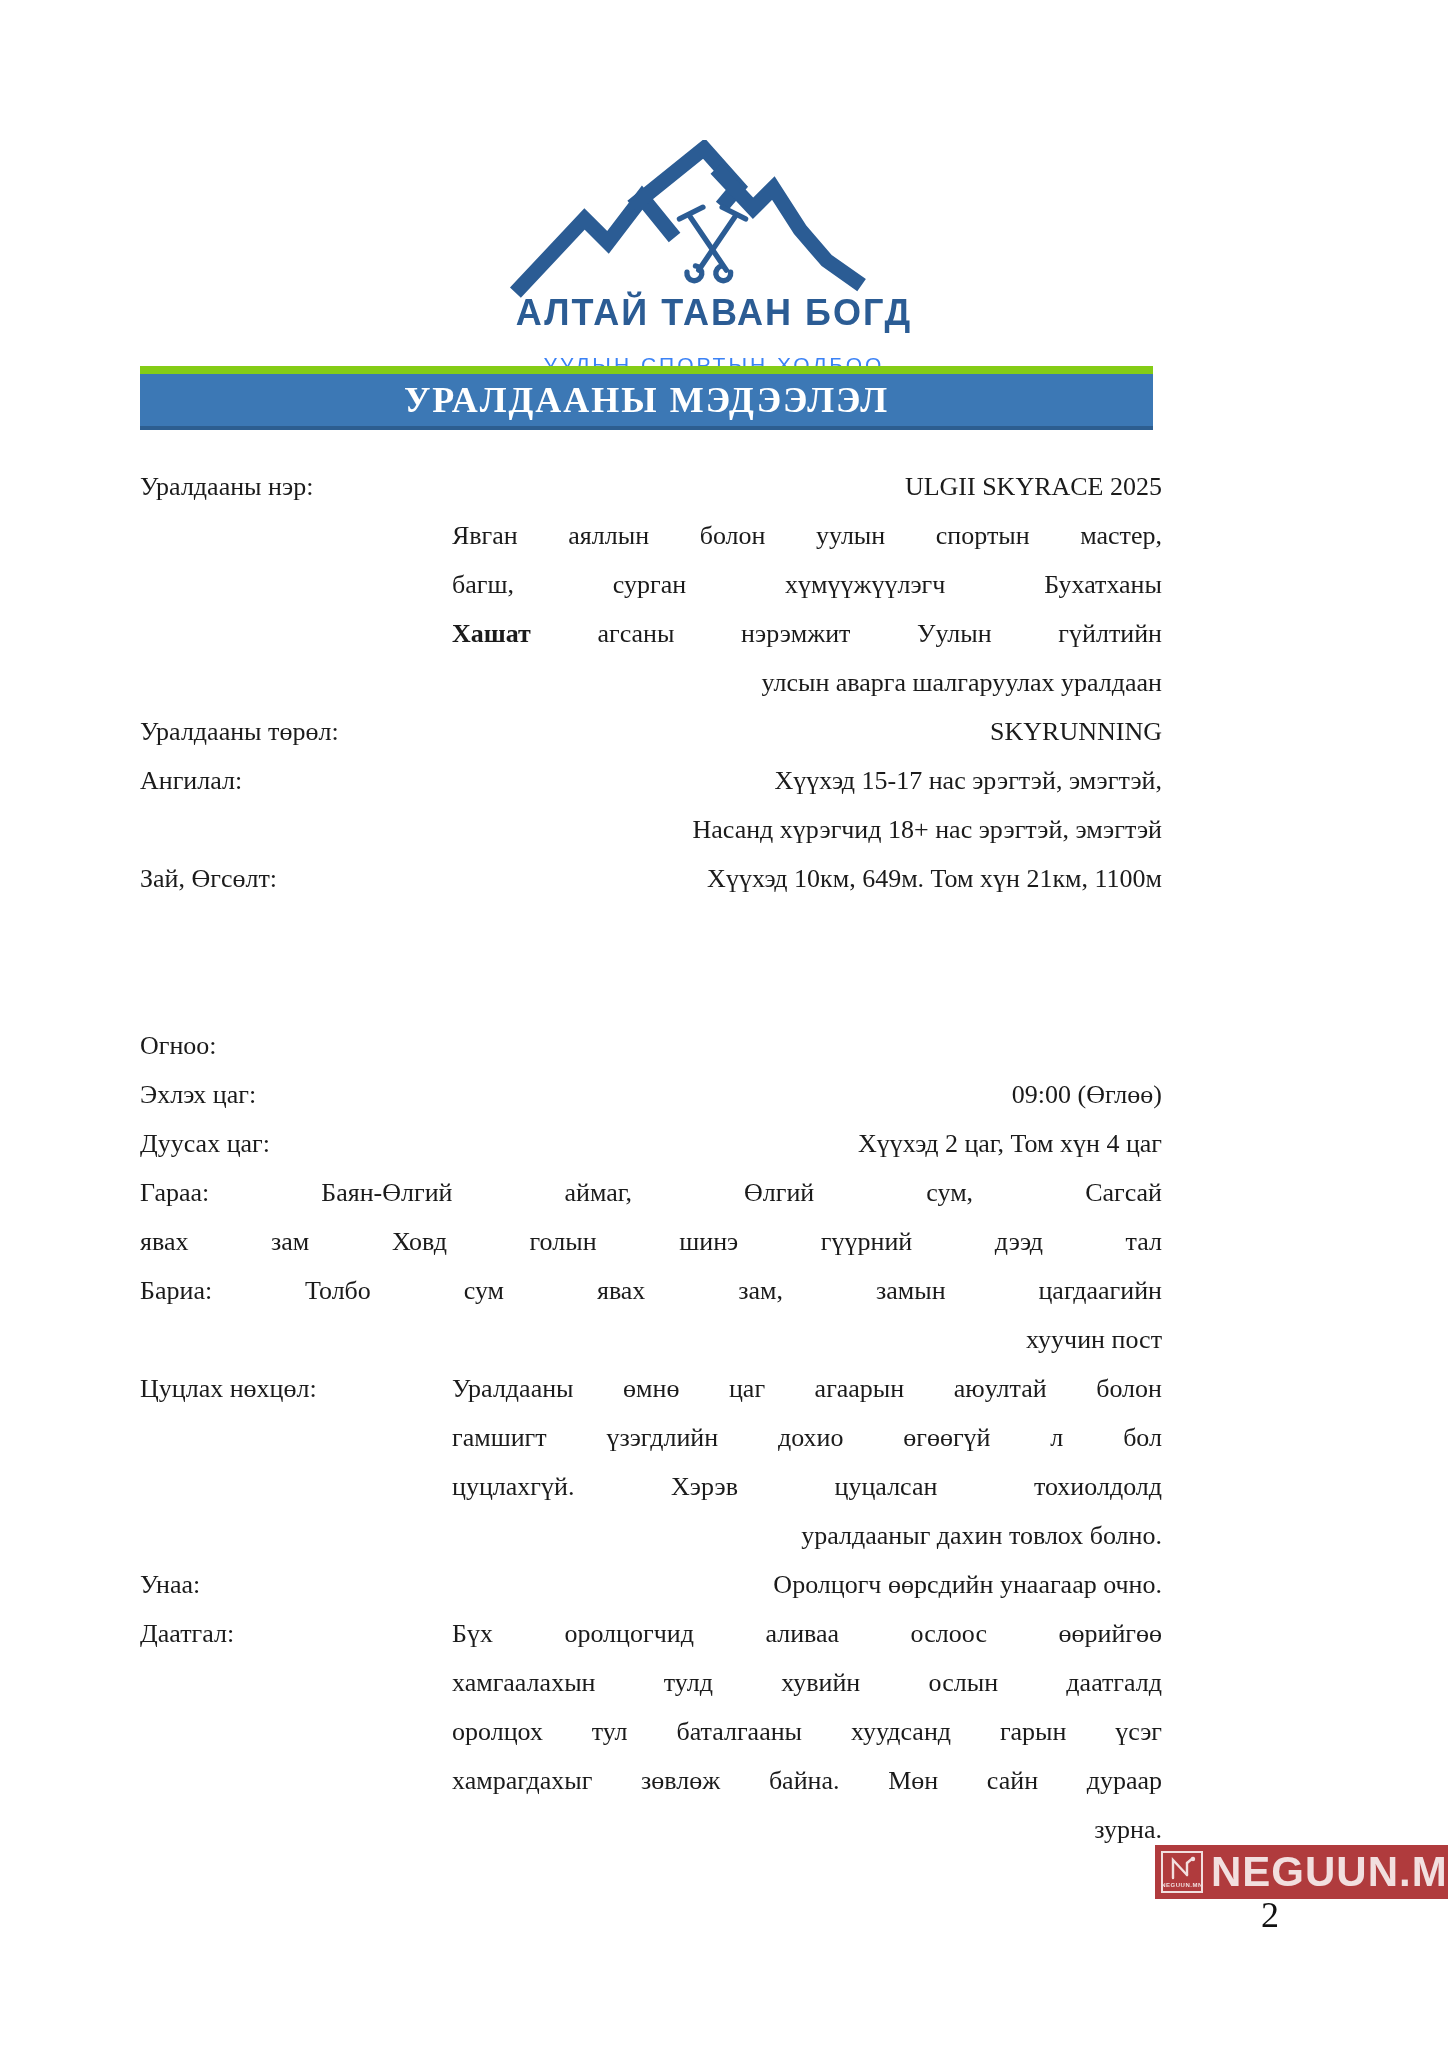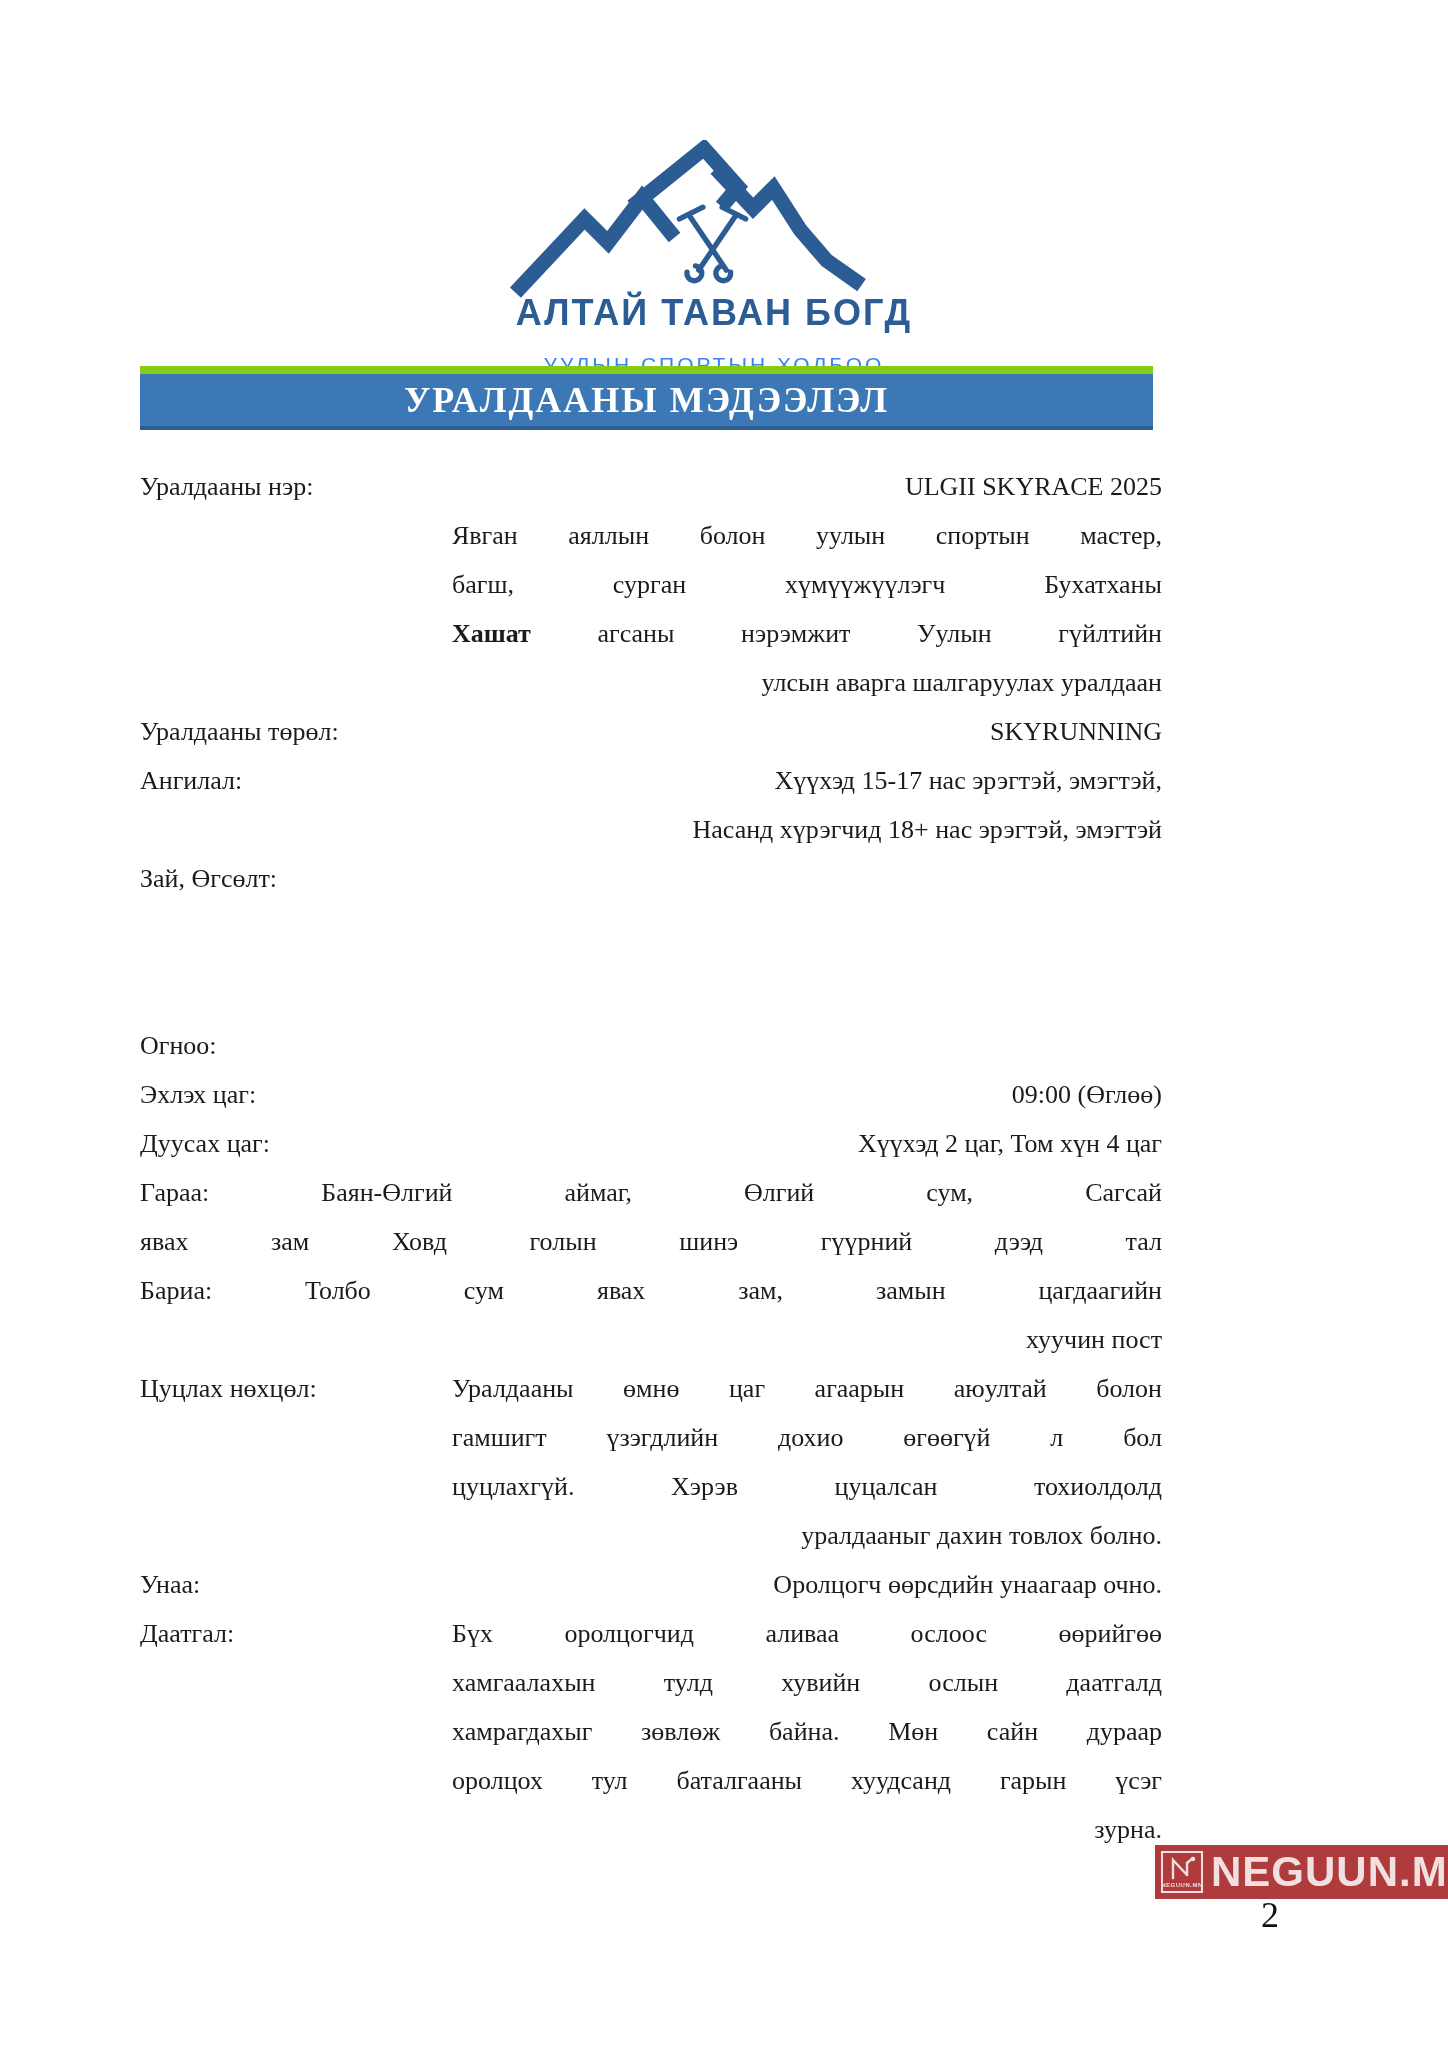--- a/index.html
+++ b/index.html
@@ -130,20 +130,23 @@
       </div>
       <div class="row">
         <div class="label">Ангилал:</div>
         <div class="value">
           <div class="vline"><span>Хүүхэд 15-17 нас эрэгтэй, эмэгтэй,</span></div>
           <div class="vline"><span>Насанд хүрэгчид 18+ нас эрэгтэй, эмэгтэй</span></div>
         </div>
       </div>
       <div class="row">
         <div class="label">Зай, Өгсөлт:</div>
+        <div class="value">
+          <div class="vline"><span>Хүүхэд 10км, 649м. Том хүн 21км, 1100м</span></div>
+        </div>
       </div>
       <div class="spacer"></div>
       <div class="row">
         <div class="label">Огноо:</div>
       </div>
       <div class="row">
         <div class="label">Эхлэх цаг:</div>
         <div class="value">
           <div class="vline"><span>09:00 (Өглөө)</span></div>
         </div>
@@ -175,22 +178,22 @@
         <div class="label">Унаа:</div>
         <div class="value">
           <div class="vline"><span>Оролцогч өөрсдийн унаагаар очно.</span></div>
         </div>
       </div>
       <div class="row">
         <div class="label">Даатгал:</div>
         <div class="value">
           <div class="vline just"><span>Бүх оролцогчид аливаа ослоос өөрийгөө</span></div>
           <div class="vline just"><span>хамгаалахын тулд хувийн ослын даатгалд</span></div>
+          <div class="vline just"><span>оролцох тул баталгааны хуудсанд гарын үсэг</span></div>
           <div class="vline just"><span>хамрагдахыг зөвлөж байна. Мөн сайн дураар</span></div>
-          <div class="vline just"><span>оролцох тул баталгааны хуудсанд гарын үсэг</span></div>
           <div class="vline"><span>зурна.</span></div>
         </div>
       </div>
     </div>
 
   <div id="brand-banner">
     <div id="brand-box">
       <svg width="32" height="26" viewBox="0 0 32 26" aria-hidden="true">
         <g stroke="#f2dfdf" stroke-width="2.4" fill="none" stroke-linecap="round">
           <path d="M6 23 L6 5 L20 20"></path>

